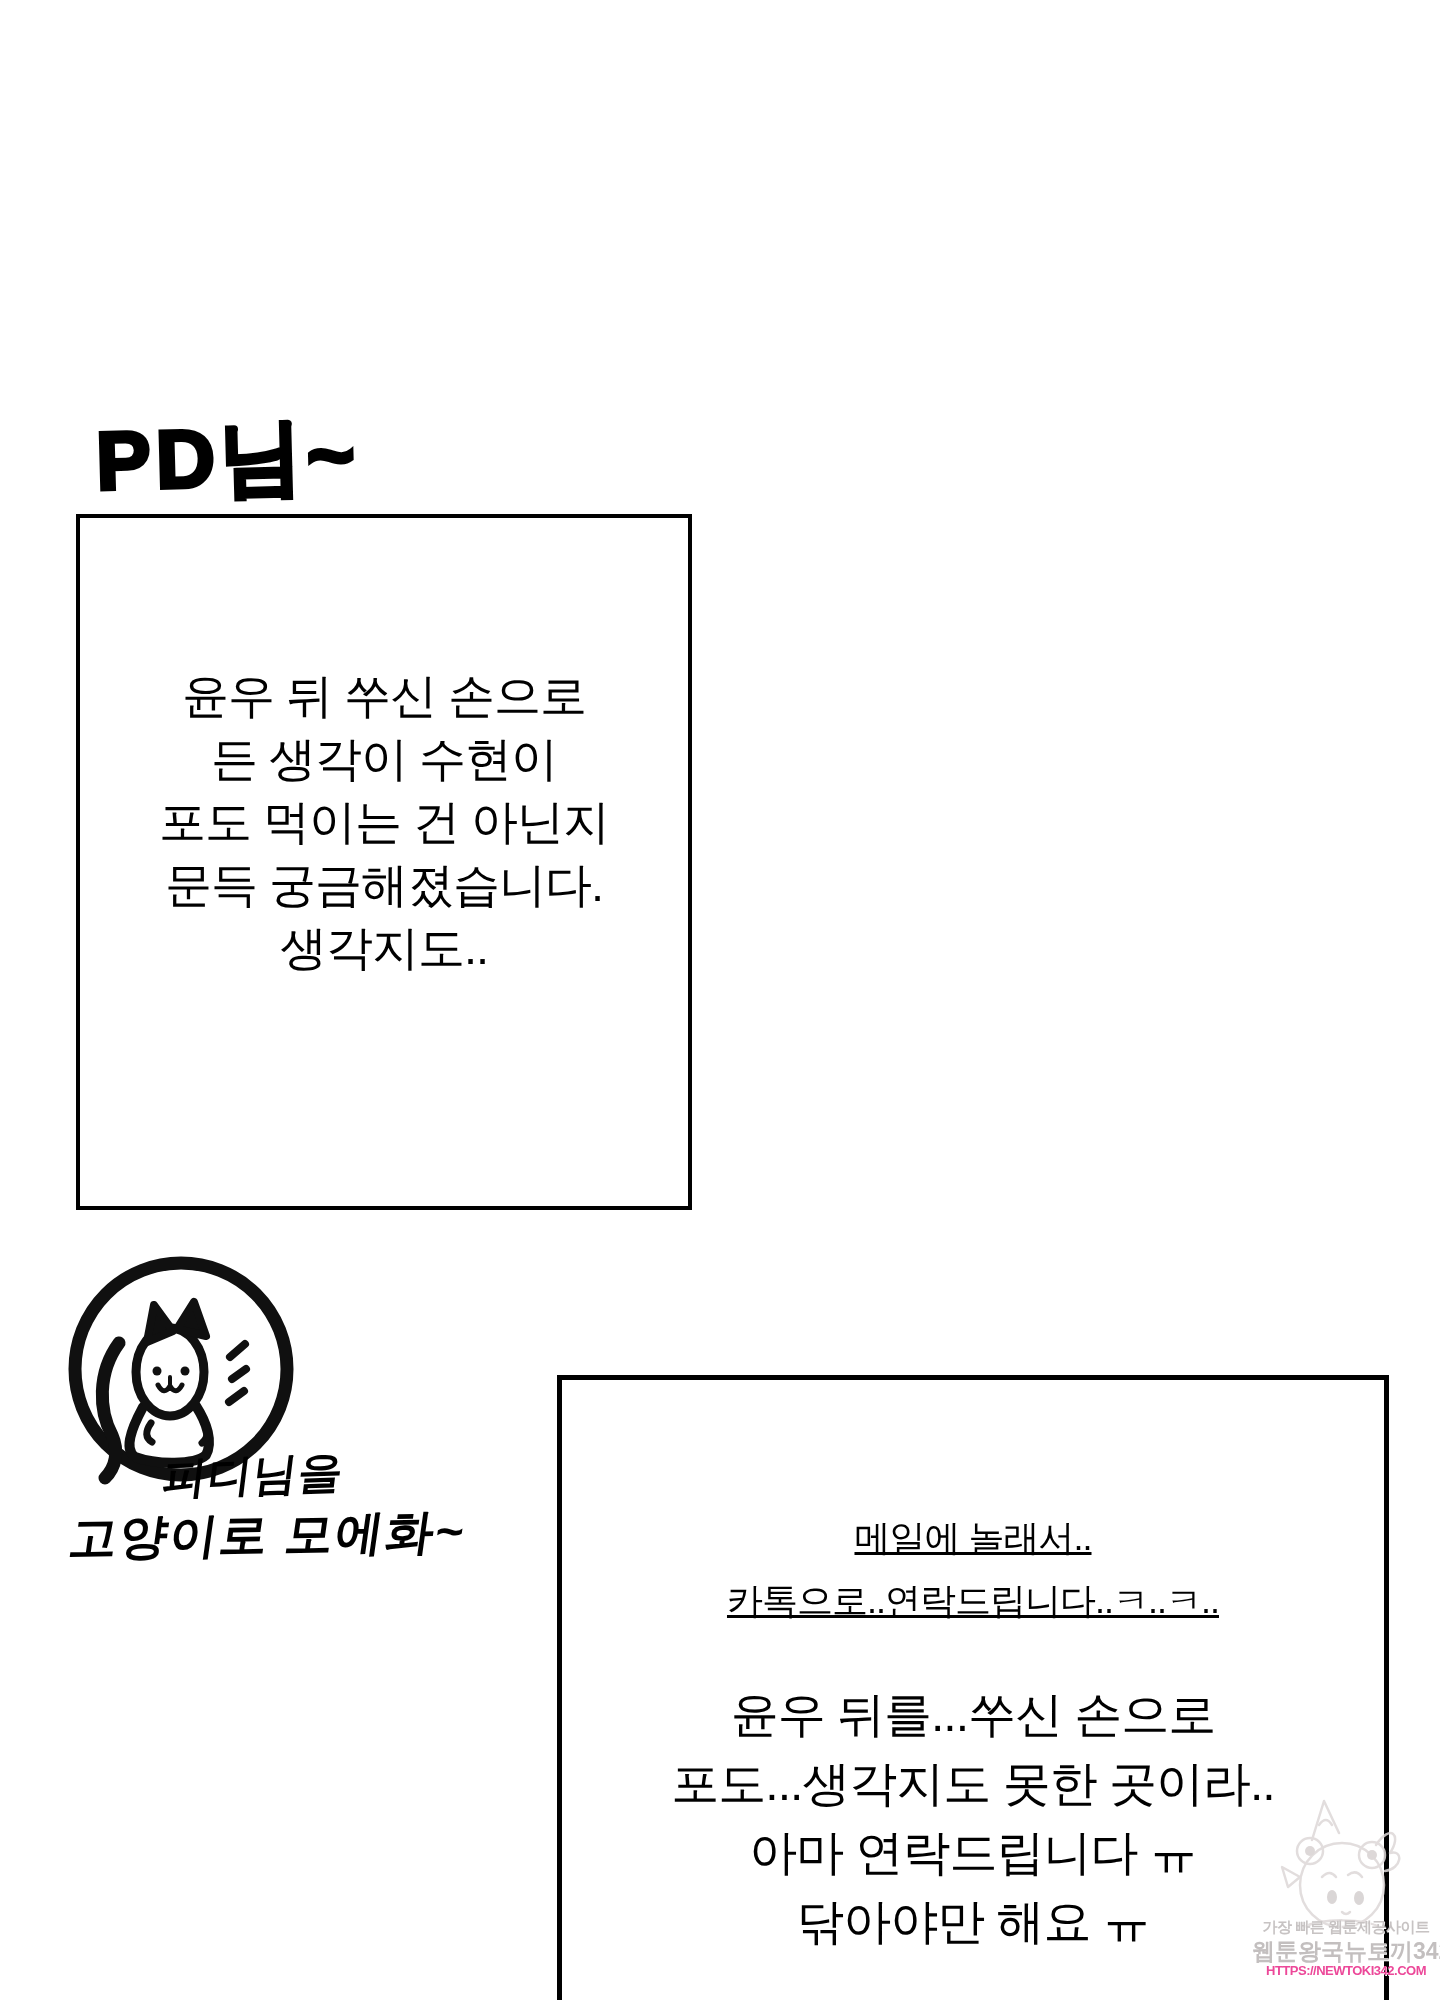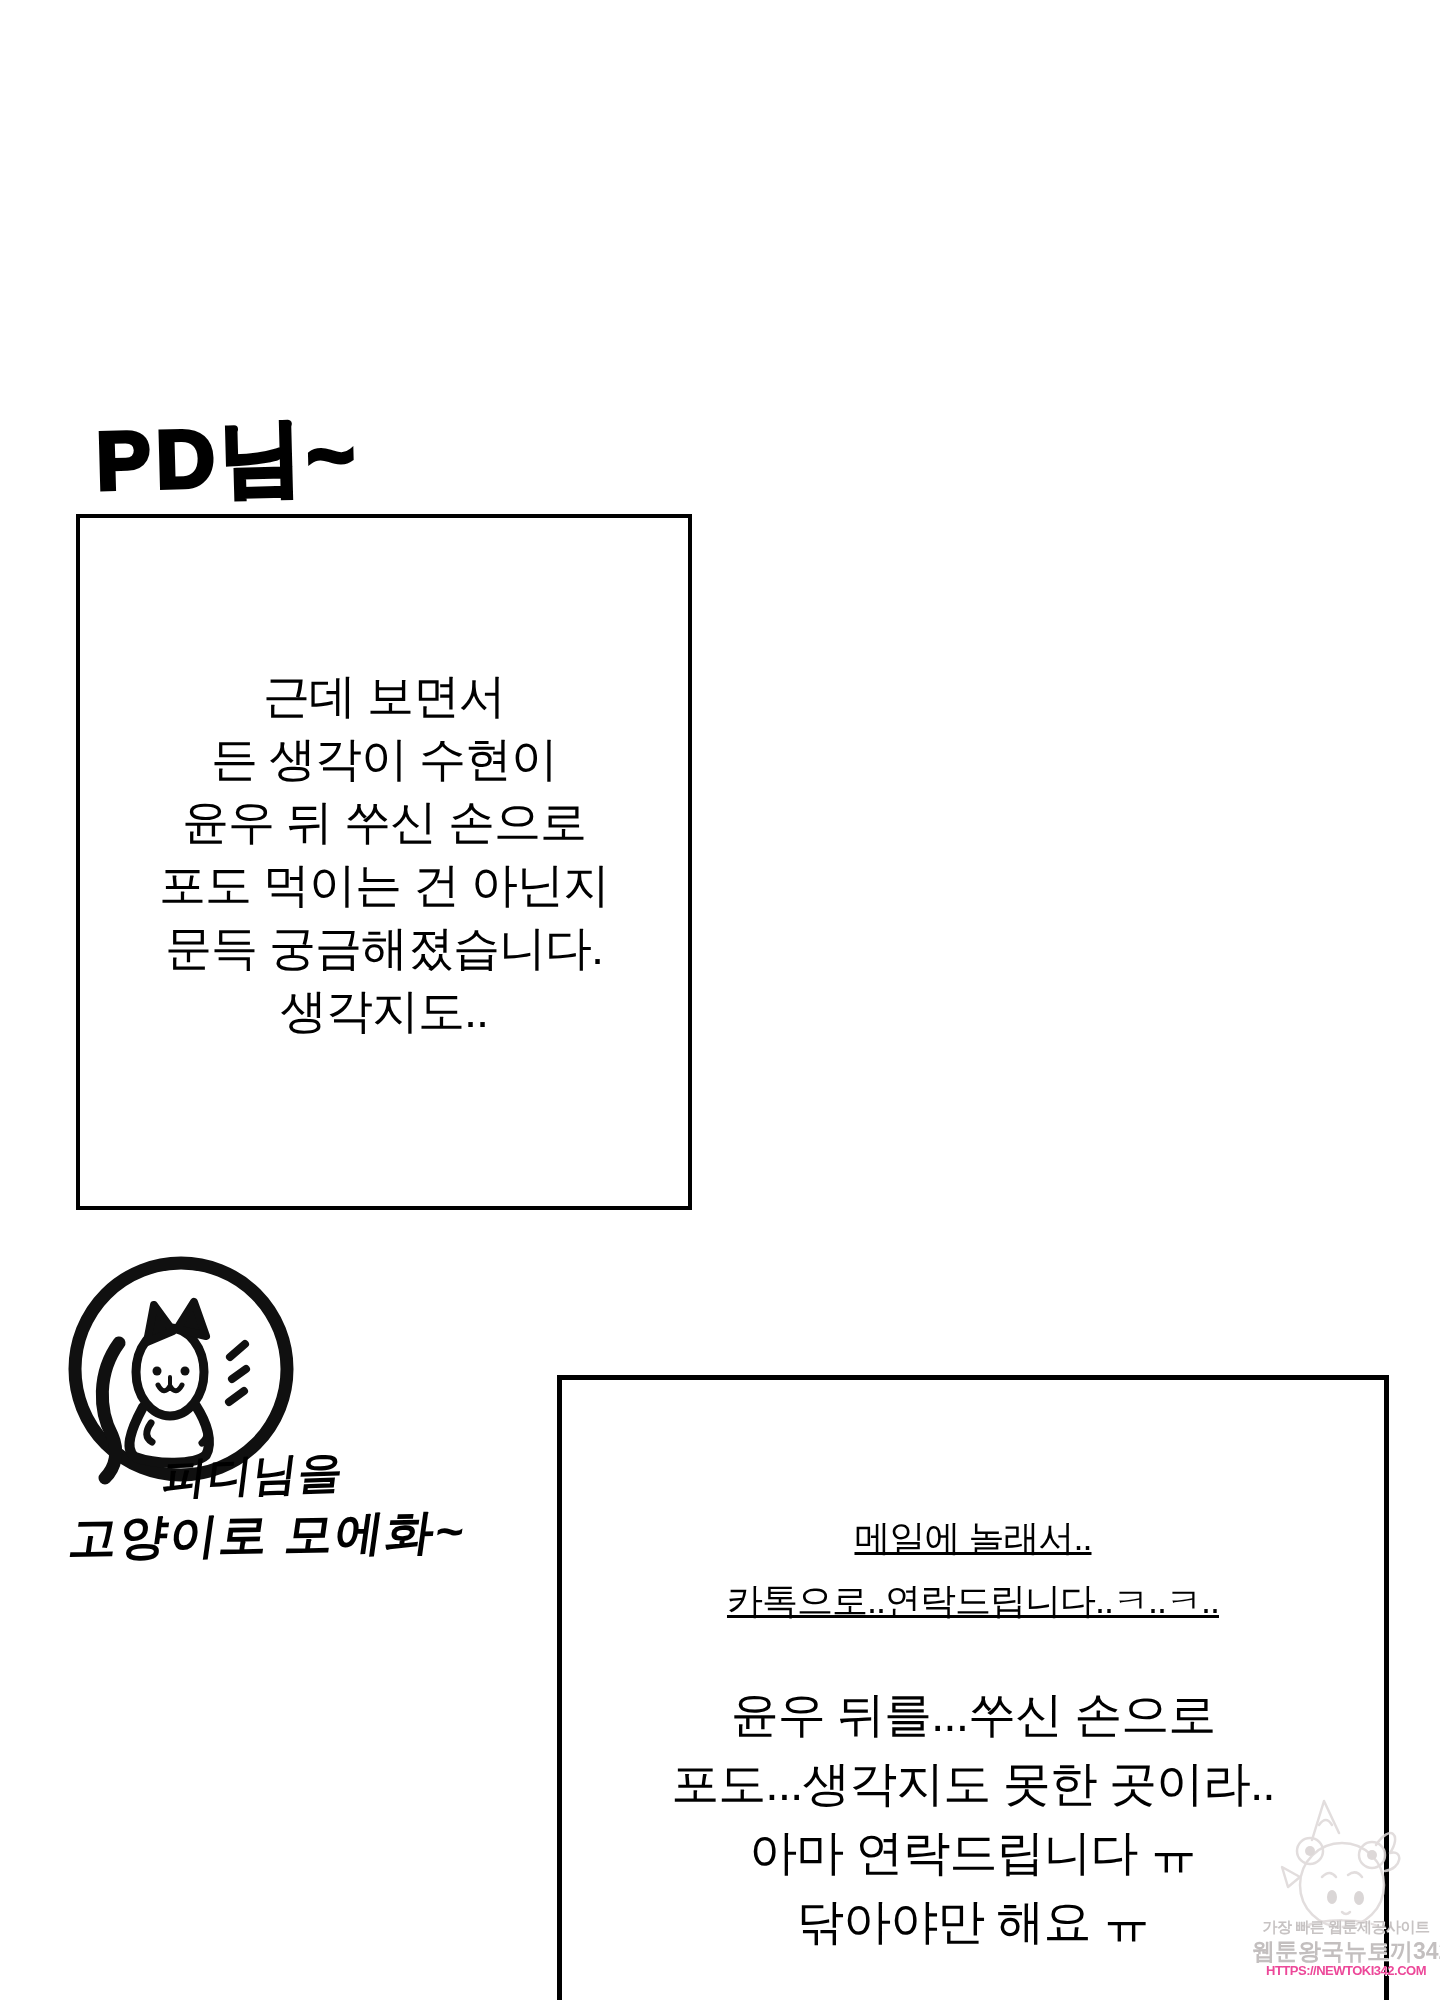--- a/index.html
+++ b/index.html
@@ -67,23 +67,22 @@
 </style>
 </head>
 <body>
 
 <div class="page">
 
   <div class="pd-note">PD님~</div>
 
   <div class="panel panel1">
     <div class="body">
-      <div>근데 보면서</div>
+      <div>윤우 뒤 쑤신 손으로</div>
       <div>든 생각이 수현이</div>
-      <div>윤우 뒤 쑤신 손으로</div>
       <div>포도 먹이는 건 아닌지</div>
       <div>문득 궁금해졌습니다.</div>
       <div>생각지도..</div>
     </div>
   </div>
 
   <svg class="cat-doodle" viewBox="0 0 250 250" fill="none" stroke="#101010" stroke-linecap="round" stroke-linejoin="round">
 
     <circle cx="126" cy="124" r="106" stroke-width="13"></circle>
 

